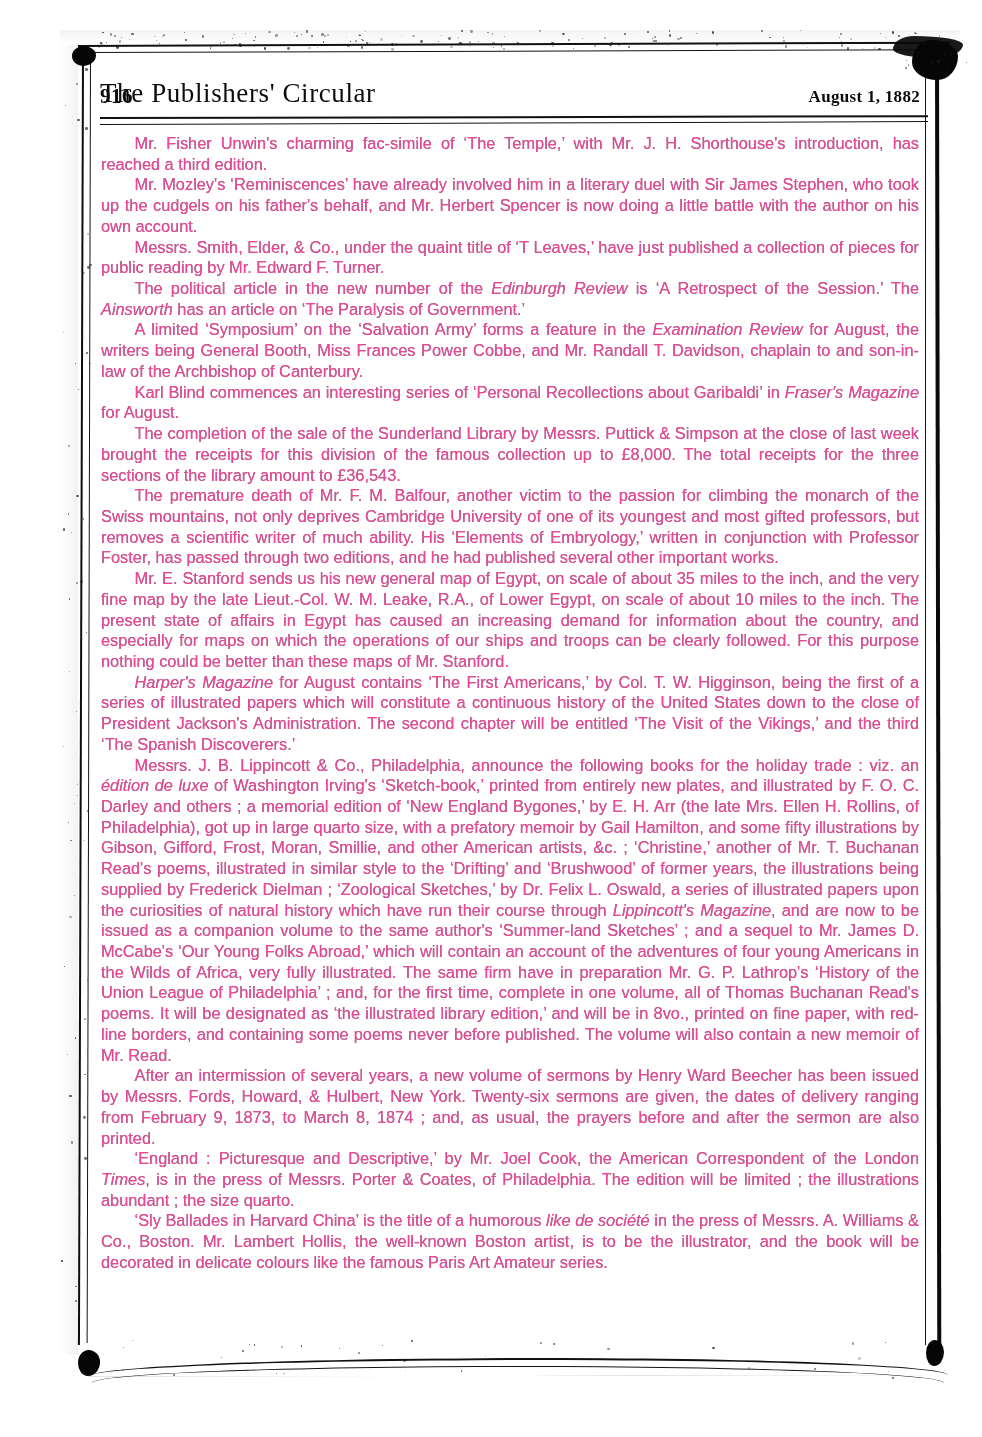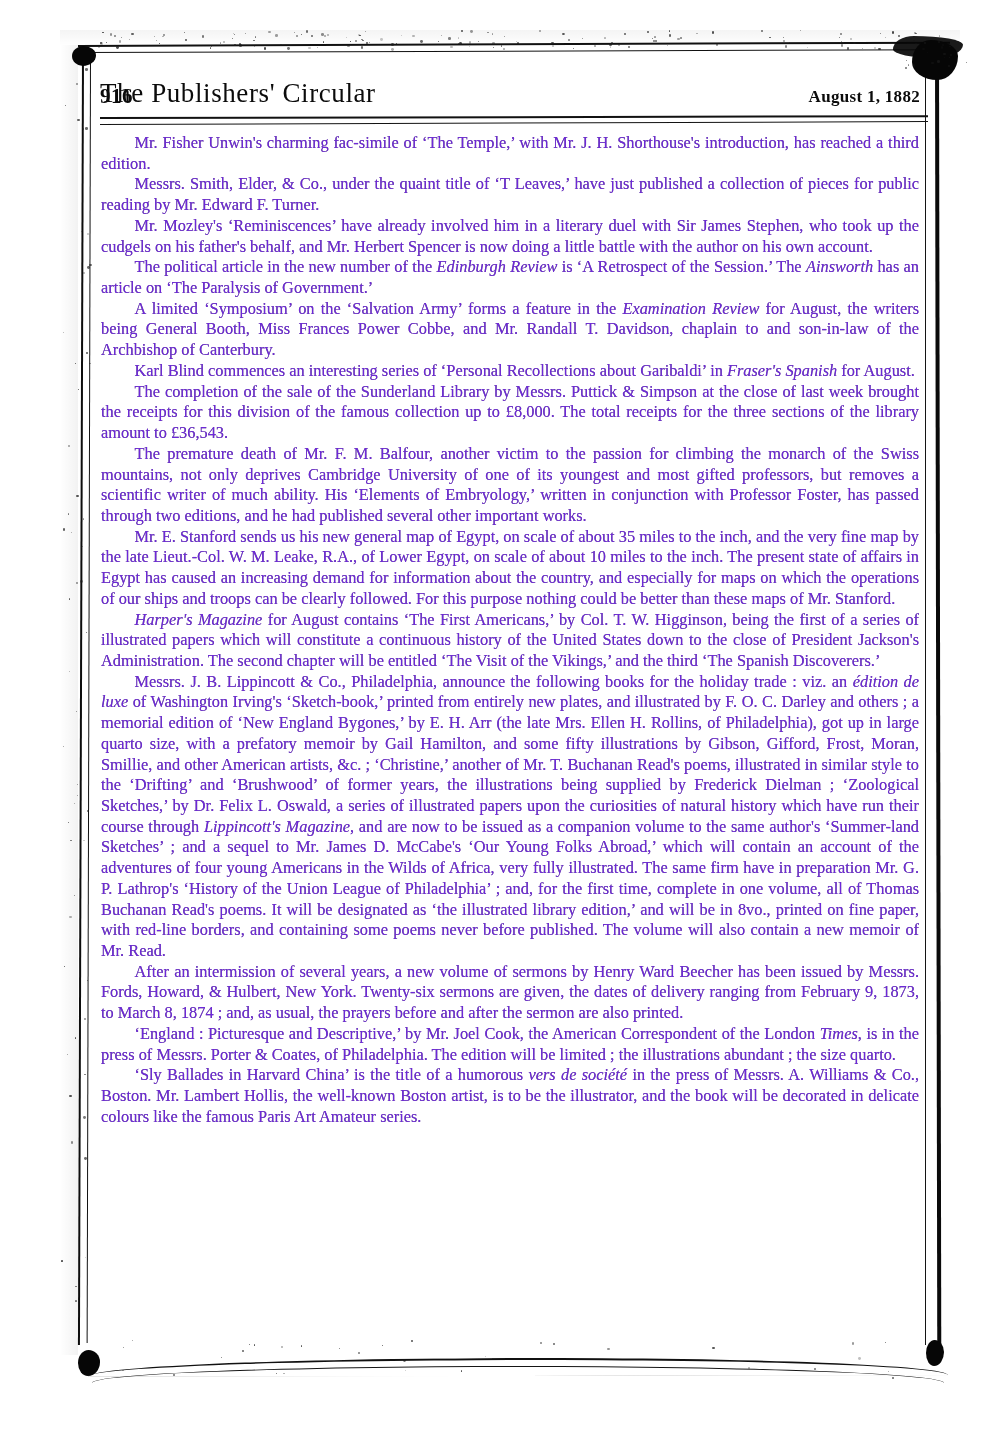--- a/index.html
+++ b/index.html
@@ -149,22 +149,22 @@
   
   .column {
     position: absolute;
     left: 101px;
     top: 133px;
     width: 818px;
     font-size: 16.35px;
     line-height: 20.72px;
     text-align: justify;
     text-justify: inter-word;
-    font-family: Liberation Serif, serif;
-    color: #6d28d9;
+    font-family: Liberation Sans, sans-serif;
+    color: #ec4899;
   }
   .column p {
     margin: 0;
     text-indent: 2.05em;
     hyphens: manual;
   }
   .column p i, .column p em { font-style: italic; }
 
   
   .column { text-shadow: 0 0 .35px rgba(0,0,0,.55); }
@@ -209,33 +209,33 @@
   <div class="running-head">
     <span class="folio">916</span>
     <span class="journal-title">The Publishers' Circular</span>
     <span class="issue-date">August 1, 1882</span>
   </div>
   <div class="head-rule"></div>
   <div class="head-rule2"></div>
 
   <div class="column" id="body-column">
       <p>Mr. Fisher Unwin's charming fac-simile of ‘The Temple,’ with Mr. J. H. Shorthouse's introduction, has reached a third edition.</p>
+      <p>Mr. Mozley's ‘Reminiscences’ have already involved him in a literary duel with Sir James Stephen, who took up the cudgels on his father's behalf, and Mr. Herbert Spencer is now doing a little battle with the author on his own account.</p>
       <p>Messrs. Smith, Elder, &amp; Co., under the quaint title of ‘T Leaves,’ have just published a collection of pieces for public reading by Mr. Edward F. Turner.</p>
-      <p>Mr. Mozley's ‘Reminiscences’ have already involved him in a literary duel with Sir James Stephen, who took up the cudgels on his father's behalf, and Mr. Herbert Spencer is now doing a little battle with the author on his own account.</p>
       <p>The political article in the new number of the <i>Edinburgh Review</i> is ‘A Retrospect of the Session.’   The <i>Ainsworth</i> has an article on ‘The Paralysis of Government.’</p>
       <p>A limited ‘Symposium’ on the ‘Salvation Army’ forms a feature in the <i>Examination Review</i> for August, the writers being General Booth, Miss Frances Power Cobbe, and Mr. Randall T. Davidson, chaplain to and son-in-law of the Archbishop of Canterbury.</p>
-      <p>Karl Blind commences an interesting series of ‘Personal Recollections about Garibaldi’ in <i>Fraser's Spanish</i> for August.</p>
+      <p>Karl Blind commences an interesting series of ‘Personal Recollections about Garibaldi’ in <i>Fraser's Magazine</i> for August.</p>
       <p>The completion of the sale of the Sunderland Library by Messrs. Puttick &amp; Simpson at the close of last week brought the receipts for this division of the famous collection up to £8,000.   The total receipts for the three sections of the library amount to £36,543.</p>
       <p>The premature death of Mr. F. M. Balfour, another victim to the passion for climbing the monarch of the Swiss mountains, not only deprives Cambridge University of one of its youngest and most gifted professors, but removes a scientific writer of much ability.   His ‘Elements of Embryology,’ written in conjunction with Professor Foster, has passed through two editions, and he had published several other important works.</p>
       <p>Mr. E. Stanford sends us his new general map of Egypt, on scale of about 35 miles to the inch, and the very fine map by the late Lieut.-Col. W. M. Leake, R.A., of Lower Egypt, on scale of about 10 miles to the inch.   The present state of affairs in Egypt has caused an increasing demand for information about the country, and especially for maps on which the operations of our ships and troops can be clearly followed.   For this purpose nothing could be better than these maps of Mr. Stanford.</p>
       <p><i>Harper's Magazine</i> for August contains ‘The First Americans,’ by Col. T. W. Higginson, being the first of a series of illustrated papers which will constitute a continuous history of the United States down to the close of President Jackson's Administration.   The second chapter will be entitled ‘The Visit of the Vikings,’ and the third ‘The Spanish Discoverers.’</p>
       <p>Messrs. J. B. Lippincott &amp; Co., Philadelphia, announce the following books for the holiday trade : viz. an <i>édition de luxe</i> of Washington Irving's ‘Sketch-book,’ printed from entirely new plates, and illustrated by F. O. C. Darley and others ; a memorial edition of ‘New England Bygones,’ by E. H. Arr (the late Mrs. Ellen H. Rollins, of Philadelphia), got up in large quarto size, with a prefatory memoir by Gail Hamilton, and some fifty illustrations by Gibson, Gifford, Frost, Moran, Smillie, and other American artists, &amp;c. ; ‘Christine,’ another of Mr. T. Buchanan Read's poems, illustrated in similar style to the ‘Drifting’ and ‘Brushwood’ of former years, the illustrations being supplied by Frederick Dielman ; ‘Zoological Sketches,’ by Dr. Felix L. Oswald, a series of illustrated papers upon the curiosities of natural history which have run their course through <i>Lippincott's Magazine</i>, and are now to be issued as a companion volume to the same author's ‘Summer-land Sketches’ ; and a sequel to Mr. James D. McCabe's ‘Our Young Folks Abroad,’ which will contain an account of the adventures of four young Americans in the Wilds of Africa, very fully illustrated.   The same firm have in preparation Mr. G. P. Lathrop's ‘History of the Union League of Philadelphia’ ; and, for the first time, complete in one volume, all of Thomas Buchanan Read's poems.   It will be designated as ‘the illustrated library edition,’ and will be in 8vo., printed on fine paper, with red-line borders, and containing some poems never before published.   The volume will also contain a new memoir of Mr. Read.</p>
       <p>After an intermission of several years, a new volume of sermons by Henry Ward Beecher has been issued by Messrs. Fords, Howard, &amp; Hulbert, New York.   Twenty-six sermons are given, the dates of delivery ranging from February 9, 1873, to March 8, 1874 ; and, as usual, the prayers before and after the sermon are also printed.</p>
       <p>‘England : Picturesque and Descriptive,’ by Mr. Joel Cook, the American Correspondent of the London <i>Times</i>, is in the press of Messrs. Porter &amp; Coates, of Philadelphia.   The edition will be limited ; the illustrations abundant ; the size quarto.</p>
-      <p>‘Sly Ballades in Harvard China’ is the title of a humorous <i>vers de société</i> in the press of Messrs. A. Williams &amp; Co., Boston.   Mr. Lambert Hollis, the well-known Boston artist, is to be the illustrator, and the book will be decorated in delicate colours like the famous Paris Art Amateur series.</p>
+      <p>‘Sly Ballades in Harvard China’ is the title of a humorous <i>like de société</i> in the press of Messrs. A. Williams &amp; Co., Boston.   Mr. Lambert Hollis, the well-known Boston artist, is to be the illustrator, and the book will be decorated in delicate colours like the famous Paris Art Amateur series.</p>
     </div>
 
 <div class="speckle" style="left: 233.8px; top: 44.1px; width: 2.3px; height: 2.3px; opacity: 0.77;"></div>
     <div class="speckle" style="left: 75.2px; top: 1300.2px; width: 1.7px; height: 1.7px; opacity: 0.58;"></div>
     <div class="speckle" style="left: 81.3px; top: 231.1px; width: 1px; height: 1px; opacity: 0.34;"></div>
     <div class="speckle" style="left: 239.2px; top: 44.3px; width: 2.6px; height: 2.6px; opacity: 0.63;"></div>
     <div class="speckle" style="left: 359.1px; top: 34.9px; width: 1.5px; height: 1.5px; opacity: 0.75;"></div>
     <div class="speckle" style="left: 81.1px; top: 547.1px; width: 0.8px; height: 0.8px; opacity: 0.59;"></div>
     <div class="speckle" style="left: 128.5px; top: 38.9px; width: 1.3px; height: 1.3px; opacity: 0.45;"></div>
     <div class="speckle" style="left: 122.8px; top: 1346.6px; width: 1.1px; height: 1.1px; opacity: 0.55;"></div>

